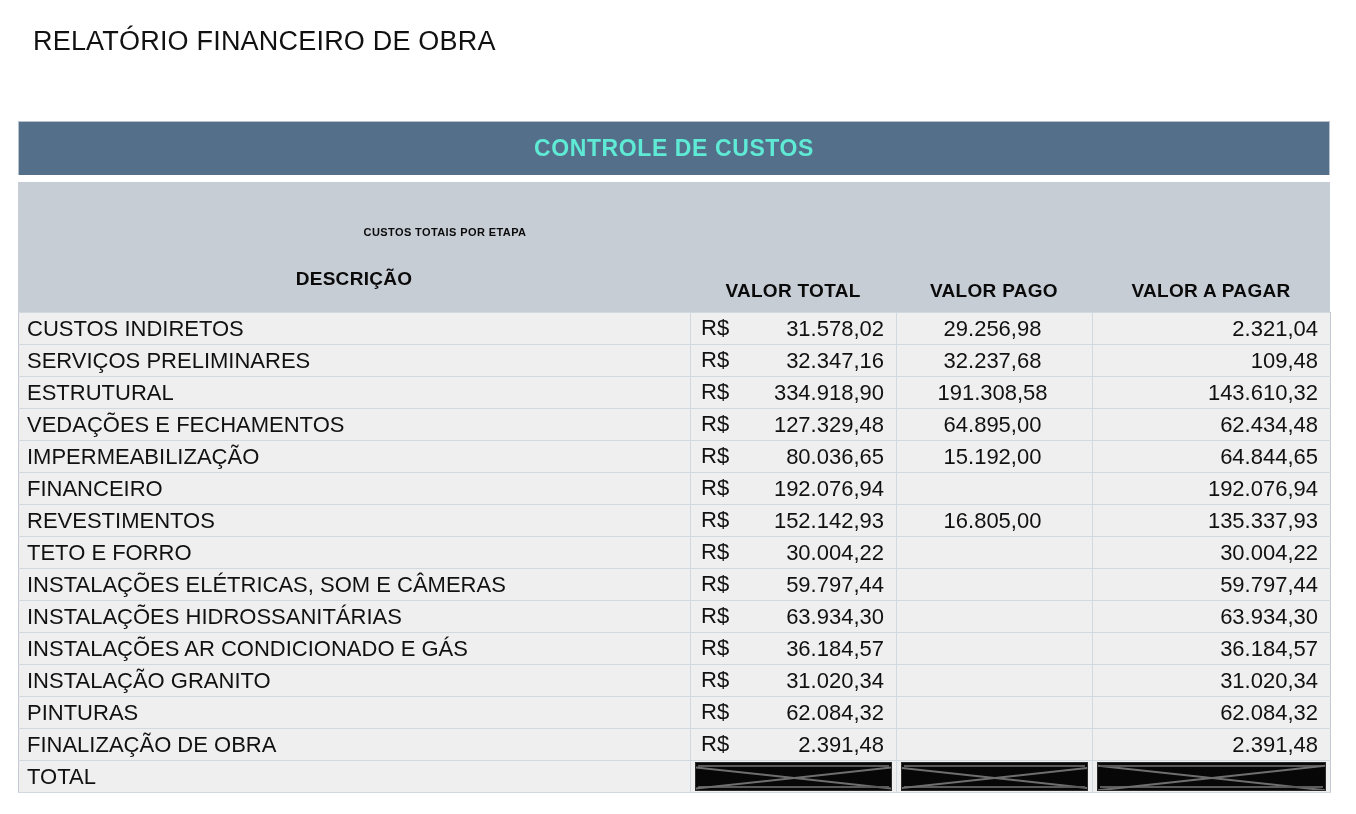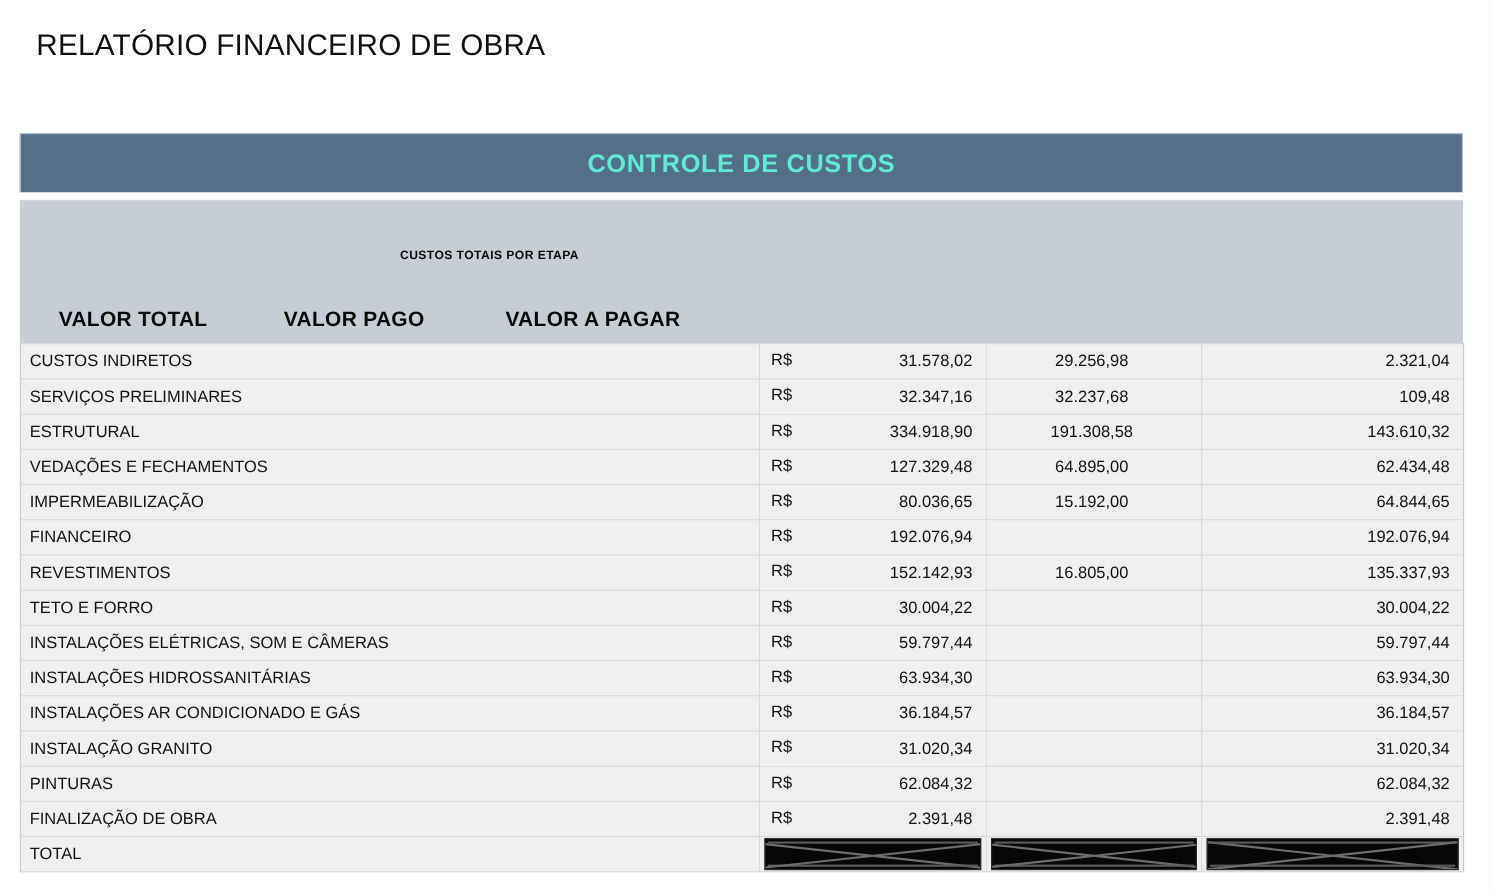--- a/index.html
+++ b/index.html
@@ -102,21 +102,21 @@
   table#data-table {
     width: 100%;
     border-collapse: collapse;
     table-layout: fixed;
     background: #EFEFEF;
   }
   table#data-table td {
     height: 32px;
     border: 1px solid #D2D8DF;
     background: #EFEFEF;
-    font-size: 15px;
+    font-size: 22px;
     font-weight: 400;
     color: #111111;
     padding: 0 8px;
     box-sizing: border-box;
     white-space: nowrap;
     overflow: hidden;
   }
   .c-desc   { width: 672px; text-align: left; border-left: 1px solid #c3cad3 !important; }
   .c-total  { width: 206px; text-align: right; position: relative; padding-right: 12px !important; }
   .c-pago   { width: 196px; text-align: center; padding-right: 12px !important; }
@@ -180,20 +180,21 @@
 
   <div id="banner">
     <span id="banner-text">CONTROLE DE CUSTOS</span>
   </div>
 
   <div id="banner-gap"></div>
 
   <div id="thead-block">
     <div id="subtitle">CUSTOS TOTAIS POR ETAPA</div>
     <div class="col-heads">
+      <div class="ch ch-desc">DESCRIÇÃO</div>
       <div class="ch ch-total">VALOR TOTAL</div>
       <div class="ch ch-pago">VALOR PAGO</div>
       <div class="ch ch-pagar">VALOR A PAGAR</div>
     </div>
   </div>
 
   <table id="data-table">
     <colgroup>
       <col style="width:672px">
         <col style="width:206px">

